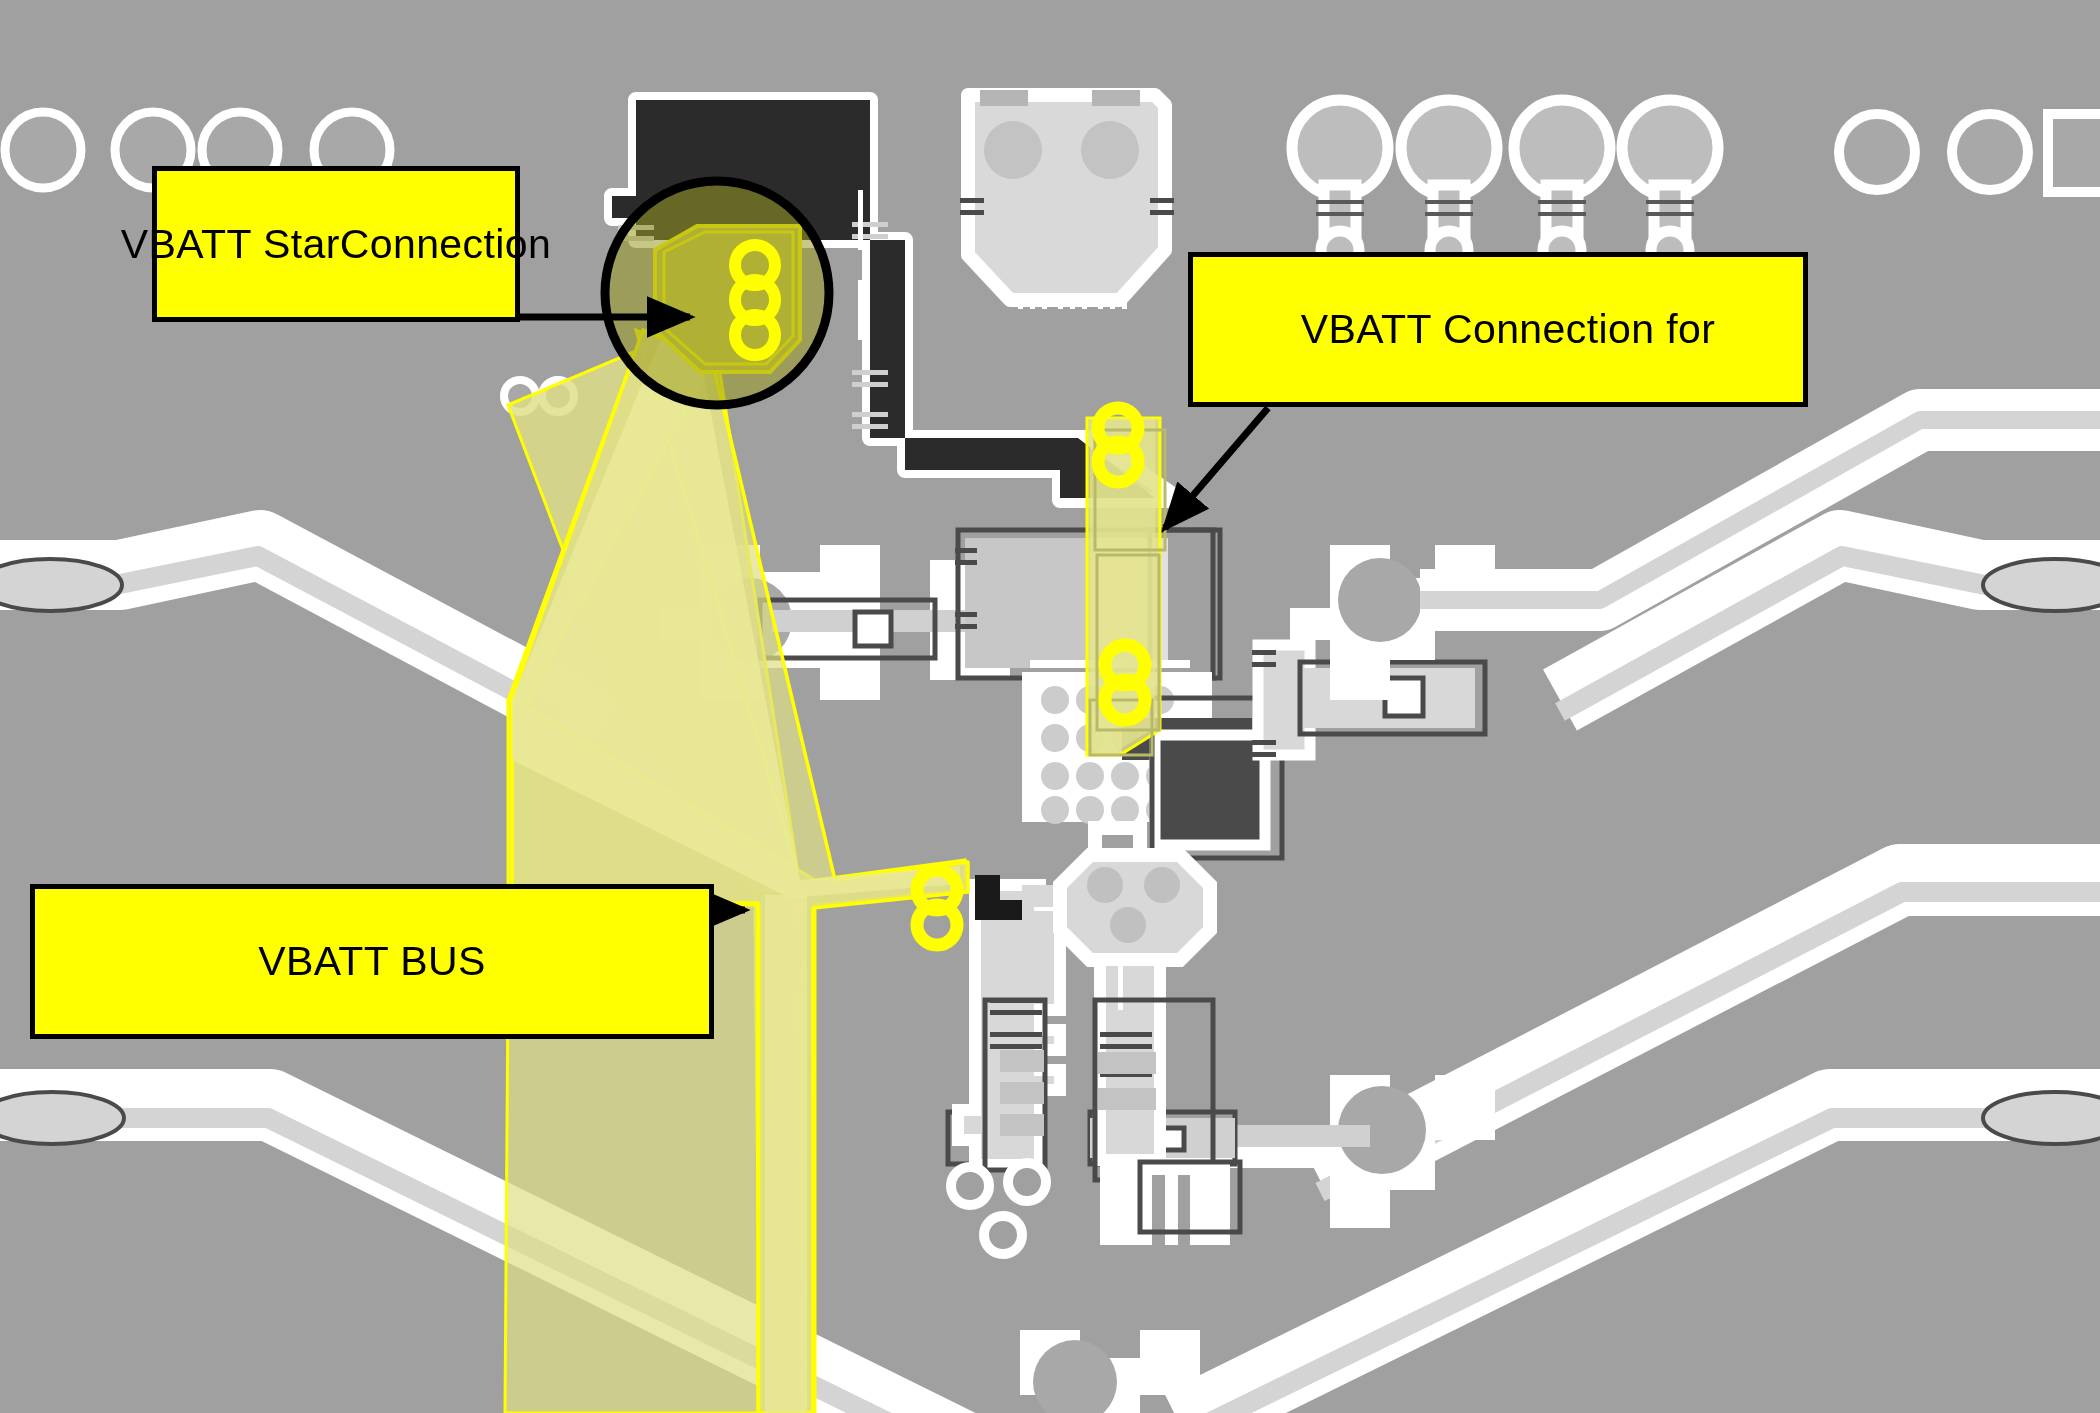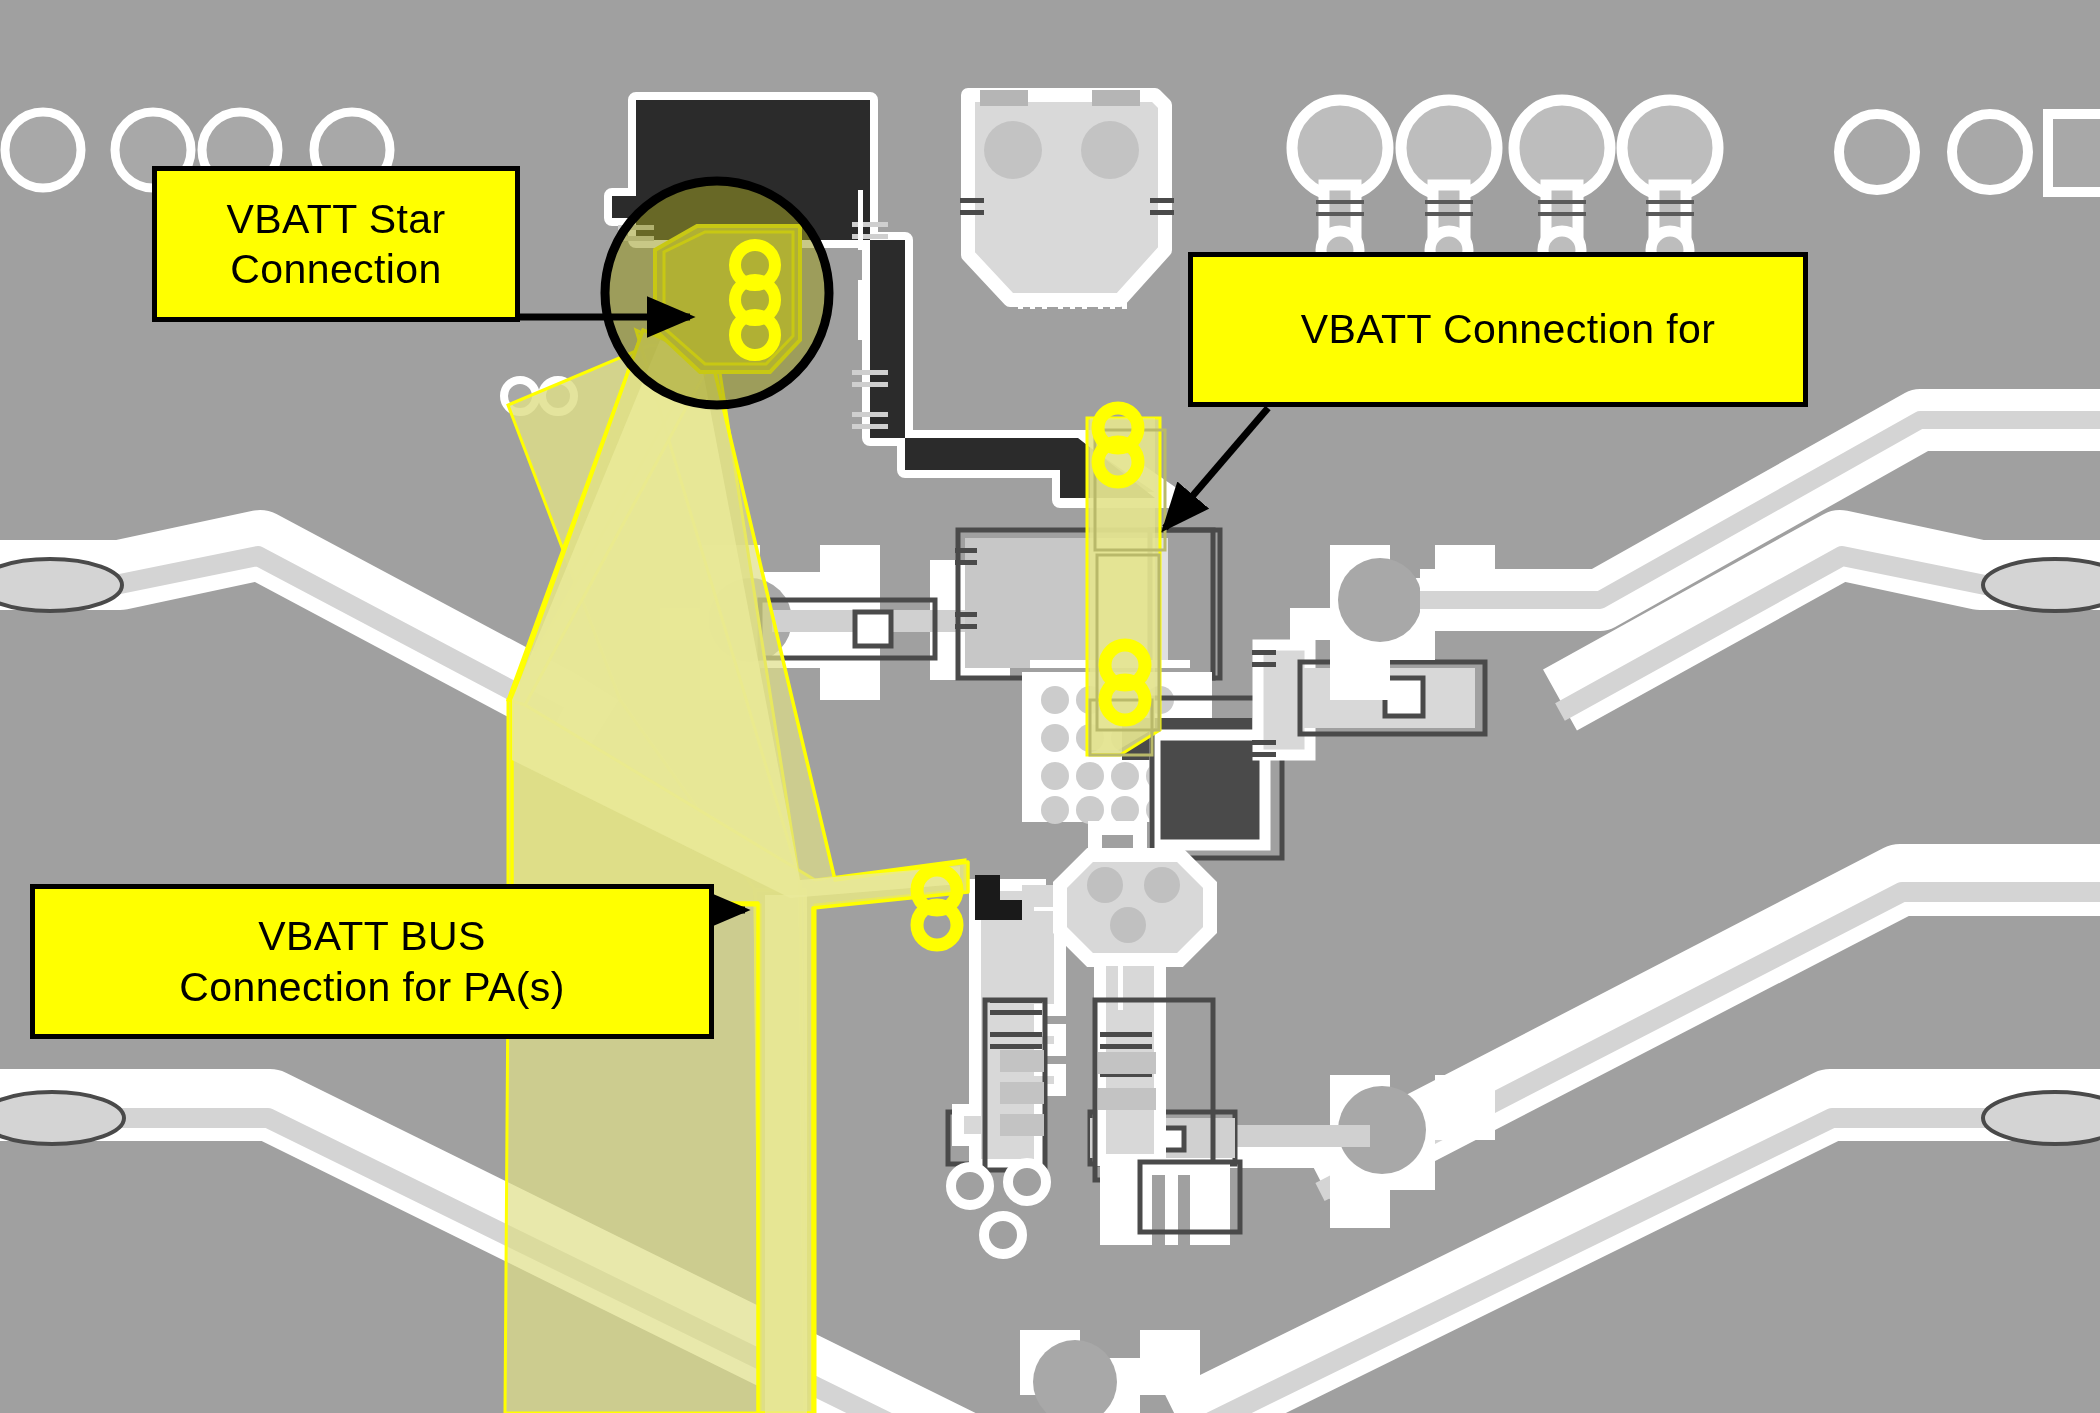--- a/index.html
+++ b/index.html
@@ -21,21 +21,20 @@
     top: 0;
     width: 2100px;
     height: 1413px;
   }
   .callout {
     position: absolute;
     background: #ffff00;
     border: 5px solid #000000;
     box-sizing: border-box;
     display: flex;
-    flex-direction: column;
     align-items: center;
     justify-content: center;
     color: #000000;
     font-family: "Liberation Sans", sans-serif;
     font-size: 41px;
     line-height: 1.22;
     letter-spacing: 0.4px;
     z-index: 40;
   }
   .callout .ln { white-space: pre; display: block; text-align: center; }
@@ -412,16 +411,15 @@
     <span class="ln">VBATT Star</span>
     <span class="ln">Connection</span>
   </div>
 
   <div class="callout" id="callout-dcdc">
     <span class="ln">VBATT Connection for</span>
   </div>
 
   <div class="callout" id="callout-pabus">
     <span class="ln">VBATT BUS</span>
-    <span class="ln">Connection for PA(s)</span>
   </div>
 
 </div>
 
 </body></html>

